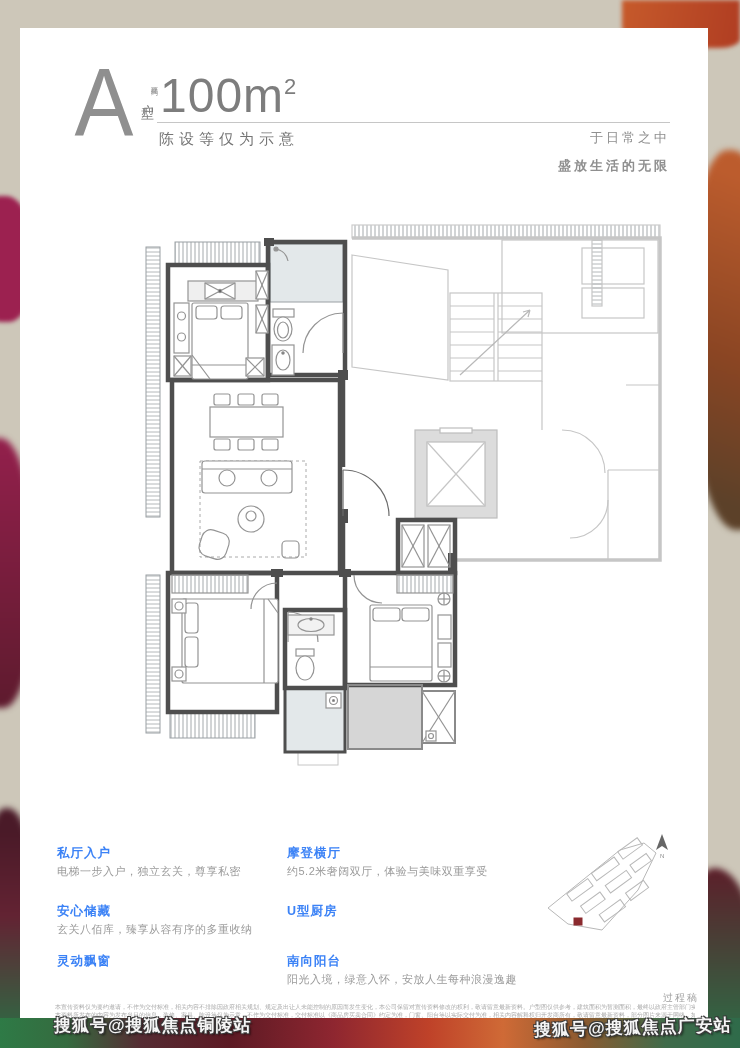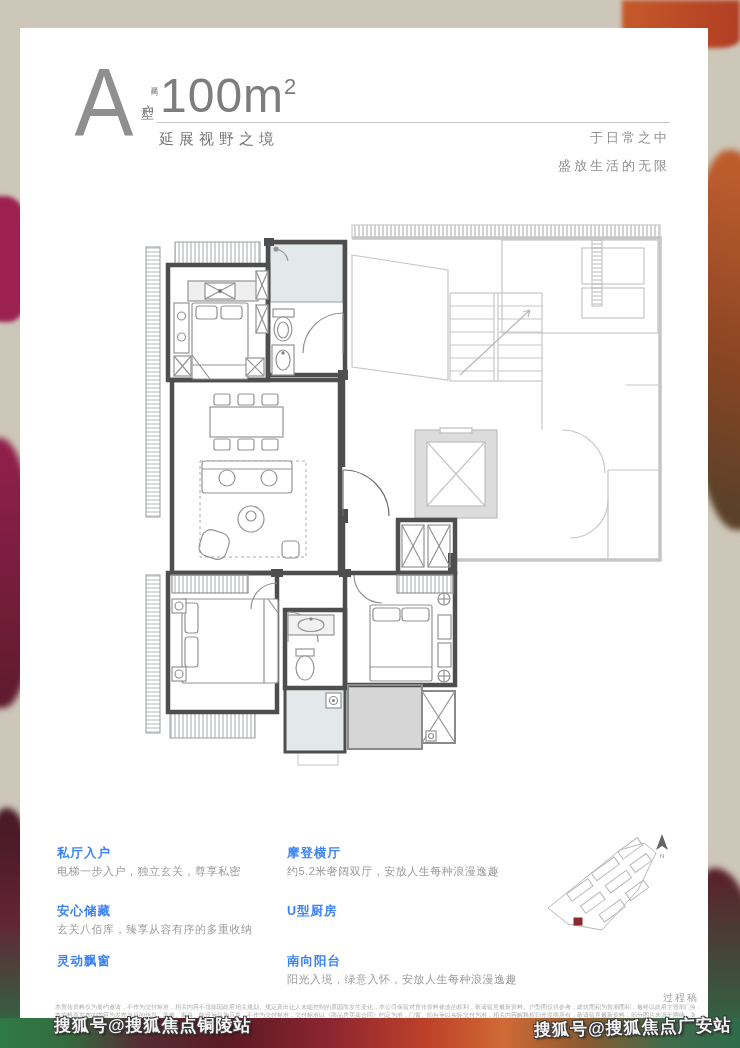--- a/index.html
+++ b/index.html
@@ -24,21 +24,21 @@
   
   .type-letter{position:absolute;left:52px;top:26px;font-size:96px;line-height:1;color:#8f8f8f;font-weight:400;transform:scaleX(.92);}
   .vert{writing-mode:vertical-rl;text-orientation:upright;}
   .type-label{position:absolute;left:118px;top:66px;font-size:13px;letter-spacing:2px;color:#7c7c7c;}
   .area-prefix{position:absolute;left:129px;top:53px;font-size:7px;color:#9a9a9a;letter-spacing:1px;}
   .area-value{position:absolute;left:140px;top:40px;font-size:48px;color:#7d7d7d;letter-spacing:1px;}
   .area-value sup{font-size:22px;vertical-align:18px;}
   .header-line{position:absolute;left:137px;top:94px;width:513px;height:1px;background:#c6c6c6;}
   .layout-label{position:absolute;left:139px;top:102px;font-size:15px;letter-spacing:5px;color:#757575;}
   .slogan{position:absolute;right:38px;text-align:center;font-size:13px;letter-spacing:3px;color:#8f8f8f;}
-  #slogan1{top:101px;} #slogan2{top:129px;}
+  #slogan1{top:101px;} #slogan2{top:129px;font-weight:bold;}
   
   #plan{position:absolute;left:110px;top:187px;}
   
   .feat-title{position:absolute;font-size:12.5px;font-weight:bold;color:#3b82f6;letter-spacing:1px;}
   .feat-desc{position:absolute;font-size:11px;color:#9b9b9b;letter-spacing:.5px;}
   
   #sitemap{position:absolute;left:520px;top:798px;}
   .draft-label{position:absolute;right:9px;top:963px;font-size:10px;color:#a0a0a0;letter-spacing:2px;margin-left:36px;}
   
   .disclaimer{position:absolute;left:35px;width:640px;font-size:6px;color:#ababab;white-space:nowrap;overflow:hidden;}
@@ -60,21 +60,21 @@
 <div class="blob" id="blob-lb"></div>
 <div id="bottom-strip"></div>
 
 <div class="card">
 
   <div class="type-letter">A</div>
   <div class="type-label vert">户型</div>
   <div class="area-prefix vert">建面约</div>
   <div class="area-value"><span>100m</span><sup>2</sup></div>
   <div class="header-line"></div>
-  <div class="layout-label">延展视野之境</div>
+  <div class="layout-label">陈设等仅为示意</div>
   <div class="slogan" id="slogan1">于日常之中</div>
   <div class="slogan" id="slogan2">盛放生活的无限</div>
 
   <svg id="plan" width="540" height="600" viewBox="0 0 540 600">
     <defs>
       <pattern id="hatchS" width="4" height="4" patternUnits="userSpaceOnUse">
         <path d="M1,0 L1,4" stroke="#a4a9ac" stroke-width="1"></path>
       </pattern>
       <pattern id="hatchH" width="4" height="4" patternUnits="userSpaceOnUse">
         <path d="M0,1 L4,1" stroke="#b4b8ba" stroke-width="1"></path>
@@ -287,21 +287,21 @@
       </g>
     </g>
   </svg>
 
   <div class="feat-title" style="left:37px;top:817px">私厅入户</div>
   <div class="feat-desc" style="left:37px;top:836px">电梯一步入户，独立玄关，尊享私密</div>
   <div class="feat-title" style="left:37px;top:875px">安心储藏</div>
   <div class="feat-desc" style="left:37px;top:894px">玄关八佰库，臻享从容有序的多重收纳</div>
   <div class="feat-title" style="left:37px;top:925px">灵动飘窗</div>
   <div class="feat-title" style="left:267px;top:817px">摩登横厅</div>
-  <div class="feat-desc" style="left:267px;top:836px">约5.2米奢阔双厅，安放人生每种浪漫逸趣</div>
+  <div class="feat-desc" style="left:267px;top:836px">约5.2米奢阔双厅，体验与美味双重享受</div>
   <div class="feat-title" style="left:267px;top:875px">U型厨房</div>
   <div class="feat-title" style="left:267px;top:925px">南向阳台</div>
   <div class="feat-desc" style="left:267px;top:944px">阳光入境，绿意入怀，安放人生每种浪漫逸趣</div>
 
   <svg id="sitemap" width="170" height="175" viewBox="0 0 170 175">
     <g>
       <path d="M122,8 L128,24 L122,20 L116,24 Z" fill="#666"></path>
       <text x="120" y="32" font-size="6" fill="#8a8a8a">N</text>
     </g>
     <g stroke="#b8b8b8" fill="none" stroke-width="1">

